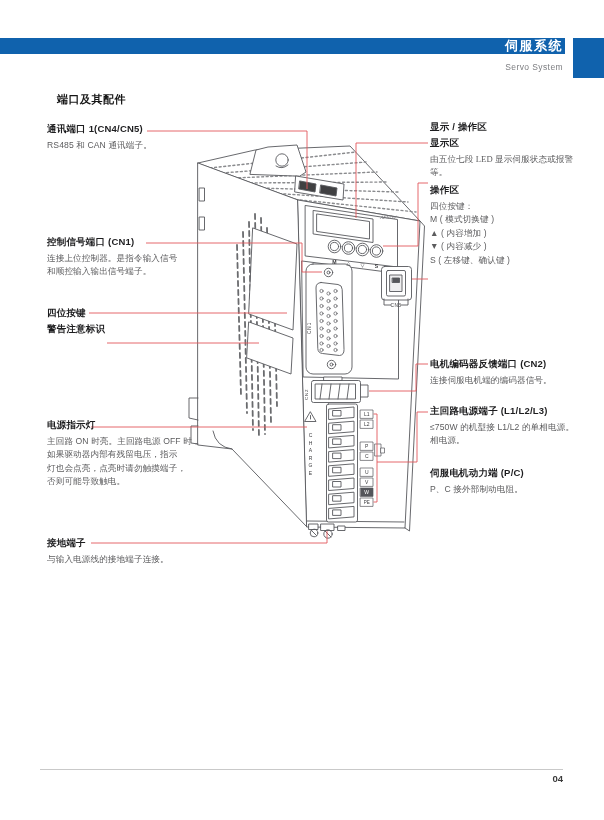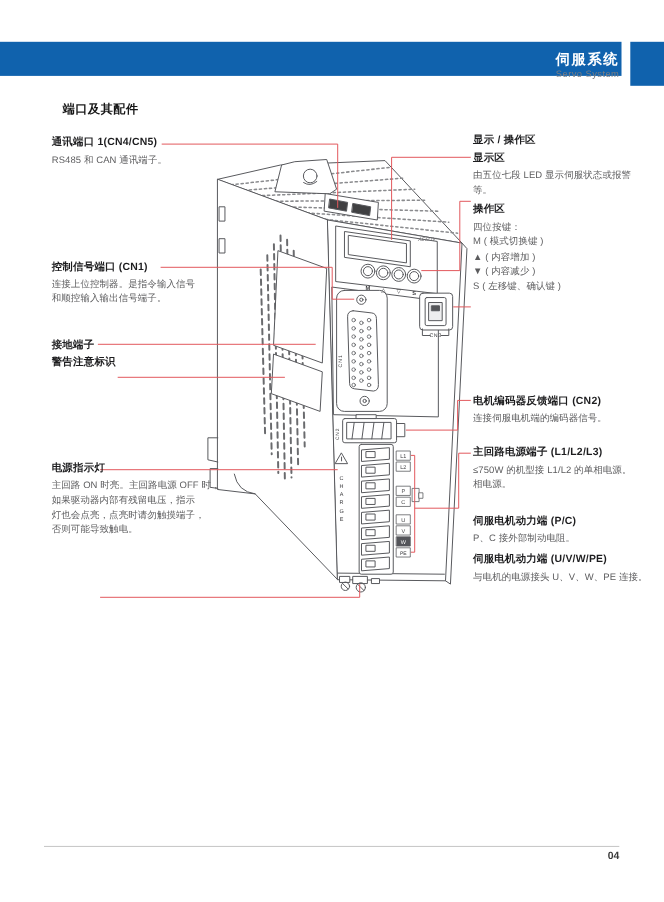--- a/index.html
+++ b/index.html
@@ -1,20 +1,20 @@
 <!DOCTYPE html>
 <html><head>
 <meta charset="utf-8">
 <style>
   * { margin:0; padding:0; box-sizing:border-box; }
   html,body { width:604px; height:820px; background:#ffffff;
     font-family:"Liberation Sans","DejaVu Sans",sans-serif; }
   .page { position:relative; width:604px; height:820px; overflow:hidden; background:#fff; }
 
-  .header-bar { position:absolute; left:0; top:38px; width:565px; height:31px;
+  .header-bar { position:absolute; left:0; top:38px; width:565px; height:16px;
     background:#1062ad; display:flex; align-items:center; justify-content:flex-end; }
   .header-zh { color:#fff; font-size:13px; font-weight:bold; letter-spacing:1.5px; padding-right:2px; }
   .header-square { position:absolute; left:573px; top:38px; width:31px; height:40px; background:#1062ad; }
   .header-en { position:absolute; top:62px; right:41px; font-size:8.5px; color:#7c7d80; letter-spacing:.4px; }
 
   .section-title { position:absolute; left:57px; top:92px; font-size:11px; font-weight:bold; color:#161616; letter-spacing:.5px; }
 
   .co { position:absolute; white-space:nowrap; }
   .co-title { font-size:9.5px; font-weight:bold; color:#1d1d1f; margin-bottom:2.5px; letter-spacing:.2px; }
   .co-line { font-size:8.6px; color:#5c5c5e; line-height:13.6px; letter-spacing:.1px; }
@@ -240,37 +240,41 @@
   <div class="co" style="left:47px; top:123px;">
     <div class="co-title">通讯端口 1(CN4/CN5)</div>
     <div class="co-line">RS485 和 CAN 通讯端子。</div>
   </div>
   <div class="co" style="left:47px; top:236px;">
     <div class="co-title">控制信号端口 (CN1)</div>
     <div class="co-line">连接上位控制器。是指令输入信号</div>
     <div class="co-line">和顺控输入输出信号端子。</div>
   </div>
   <div class="co" style="left:47px; top:307px;">
-    <div class="co-title">接地端子</div>
+    <div class="co-title">四位按键</div>
   </div>
   <div class="co" style="left:47px; top:323px;">
     <div class="co-title">警告注意标识</div>
   </div>
   <div class="co" style="left:47px; top:419px;">
     <div class="co-title">电源指示灯</div>
     <div class="co-line">主回路 ON 时亮。主回路电源 OFF 时，</div>
     <div class="co-line">如果驱动器内部有残留电压，指示</div>
     <div class="co-line">灯也会点亮，点亮时请勿触摸端子，</div>
     <div class="co-line">否则可能导致触电。</div>
   </div>
+  <div class="co" style="left:47px; top:537px;">
+    <div class="co-title">接地端子</div>
+    <div class="co-line">与输入电源线的接地端子连接。</div>
+  </div>
 
   <div class="co" style="left:430px; top:121px;">
     <div class="co-title">显示 / 操作区</div>
   </div>
-  <div class="co" style="left:430px; top:137px;">
+  <div class="co" style="left:430px; top:137px;font-family:Liberation Serif, serif;">
     <div class="co-title">显示区</div>
     <div class="co-line">由五位七段 LED 显示伺服状态或报警</div>
     <div class="co-line">等。</div>
   </div>
   <div class="co" style="left:430px; top:184px;">
     <div class="co-title">操作区</div>
     <div class="co-line">四位按键：</div>
     <div class="co-line">M ( 模式切换键 )</div>
     <div class="co-line">▲ ( 内容增加 )</div>
     <div class="co-line">▼ ( 内容减少 )</div>
@@ -282,20 +286,16 @@
   </div>
   <div class="co" style="left:430px; top:405px;">
     <div class="co-title">主回路电源端子 (L1/L2/L3)</div>
     <div class="co-line">≤750W 的机型接 L1/L2 的单相电源。</div>
     <div class="co-line">相电源。</div>
   </div>
   <div class="co" style="left:430px; top:467px;">
     <div class="co-title">伺服电机动力端 (P/C)</div>
     <div class="co-line">P、C 接外部制动电阻。</div>
   </div>
-  <div class="co" style="left:430px; top:502px;">
-    <div class="co-title">伺服电机动力端 (U/V/W/PE)</div>
-    <div class="co-line">与电机的电源接头 U、V、W、PE 连接。</div>
-  </div>
 
   <div class="footer-line"></div>
   <div class="page-num">04</div>
 </div>
 
 </body></html>

